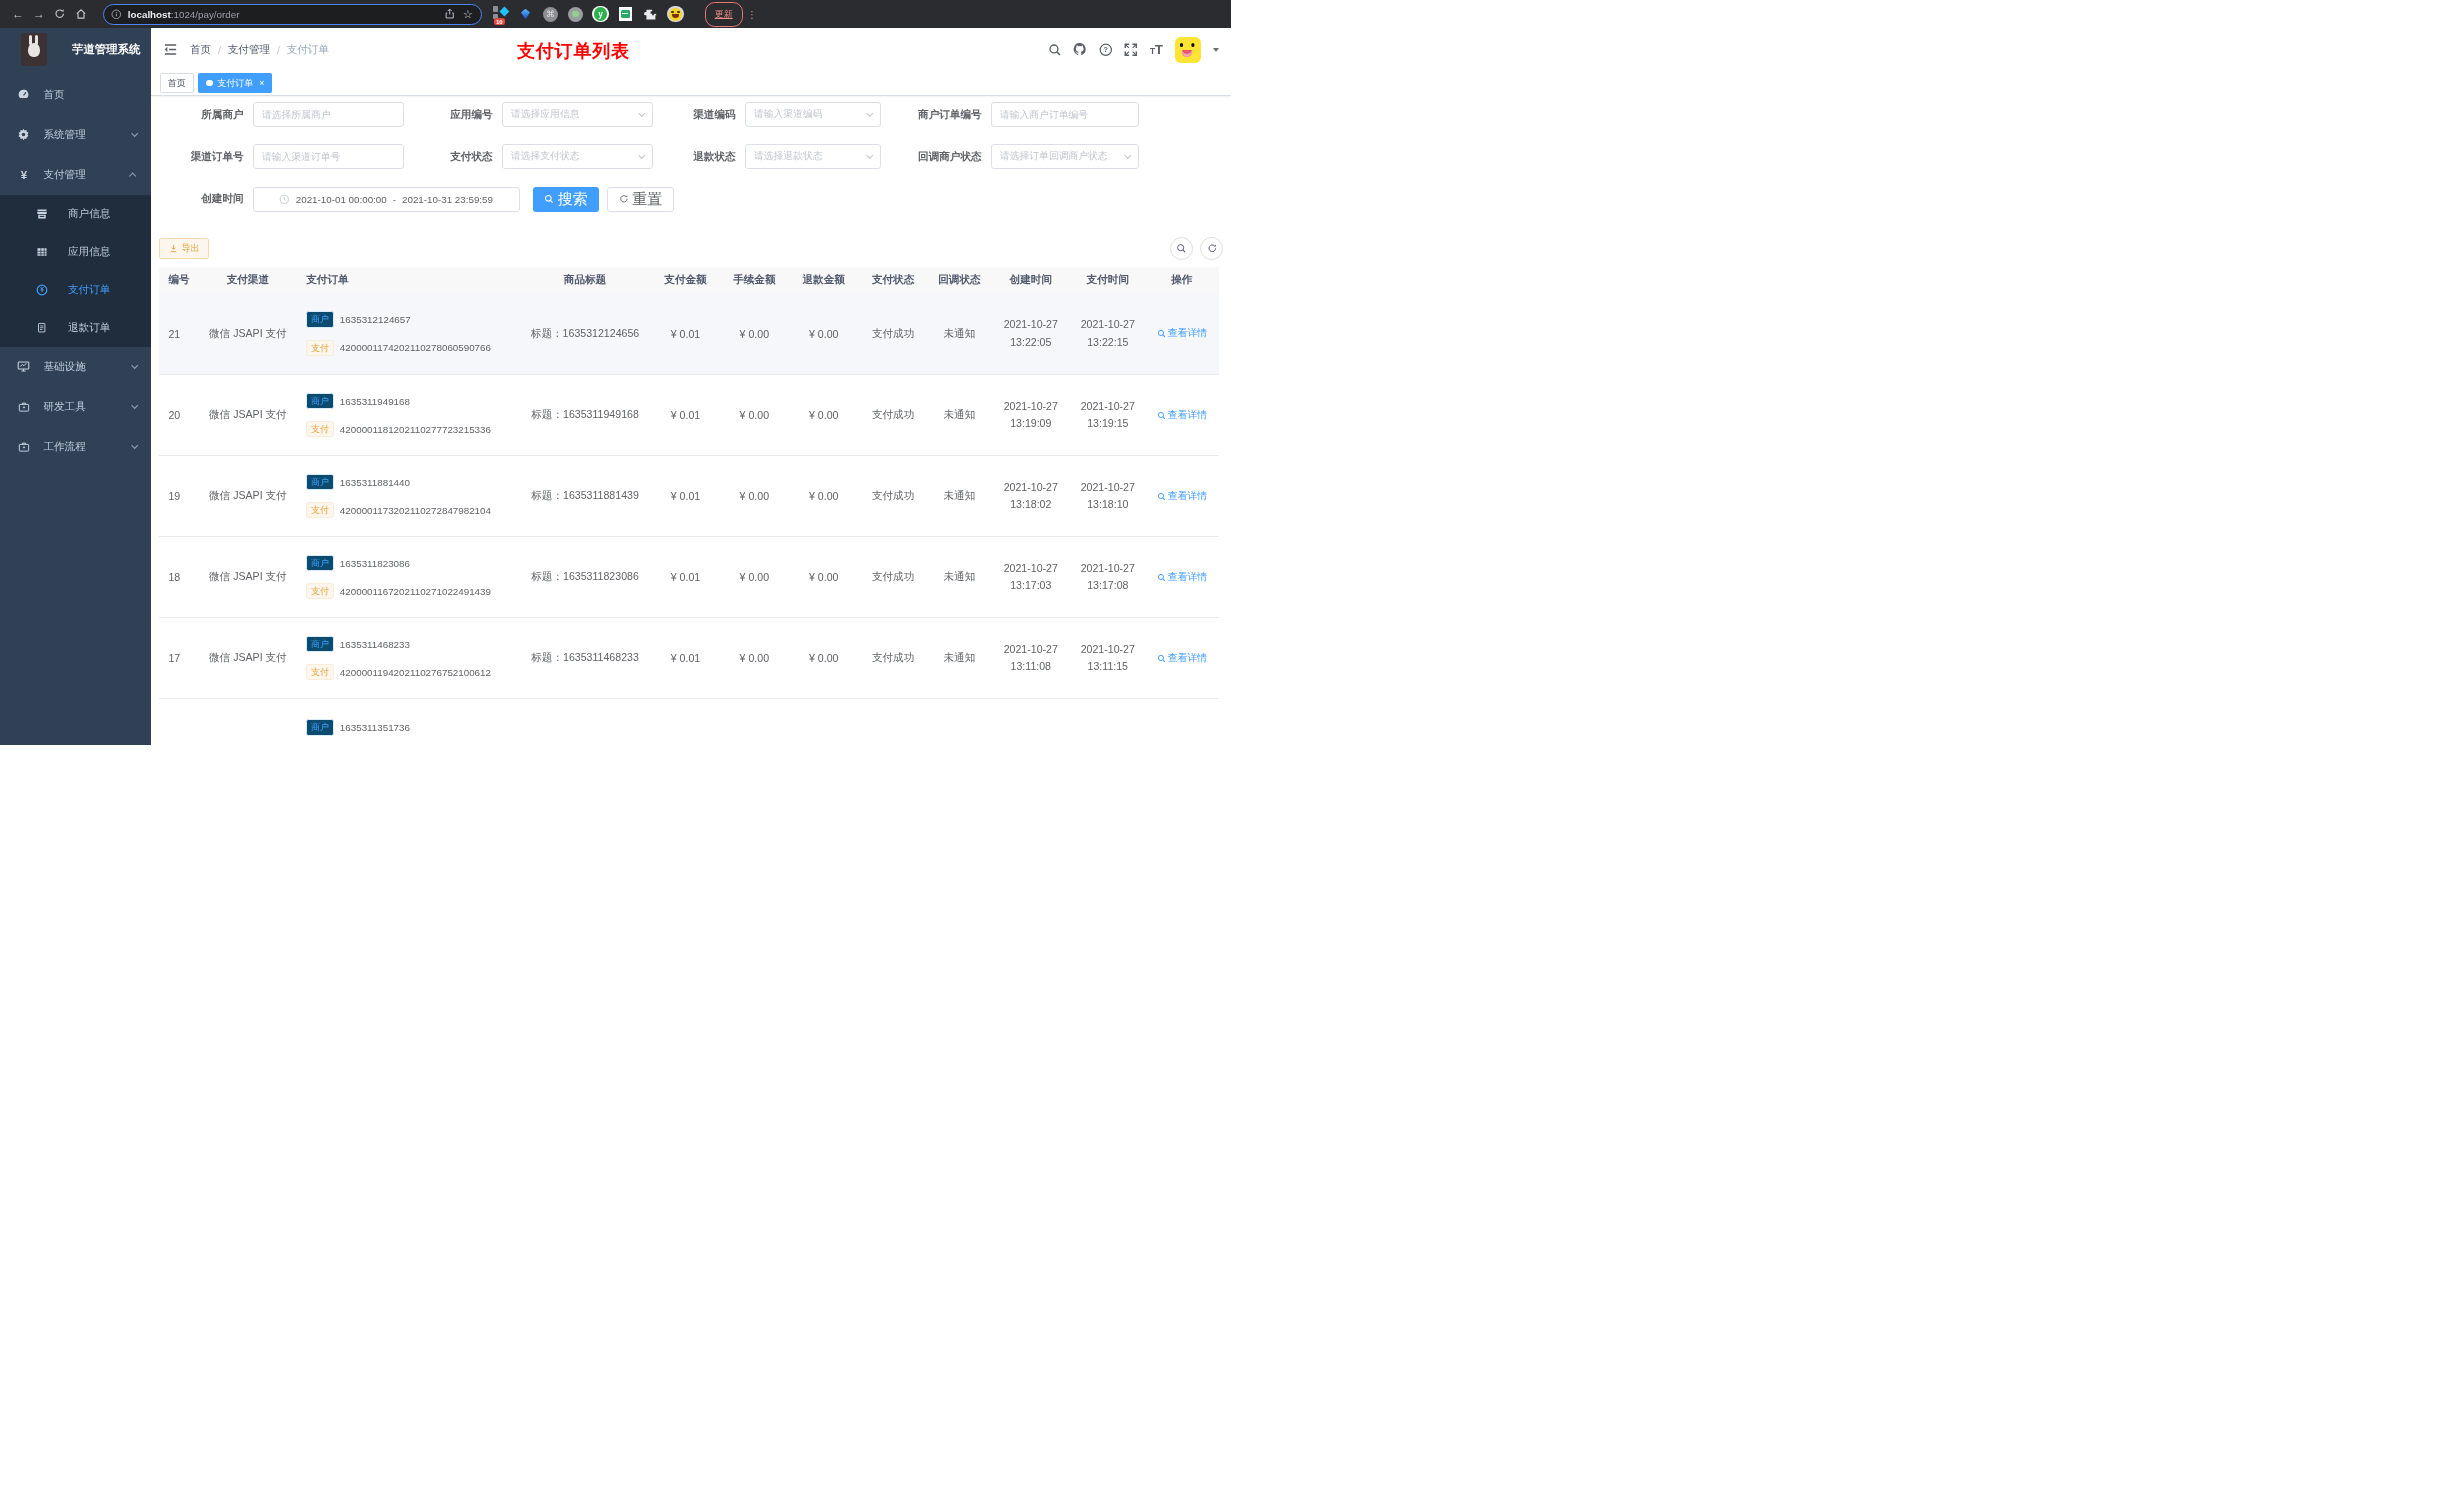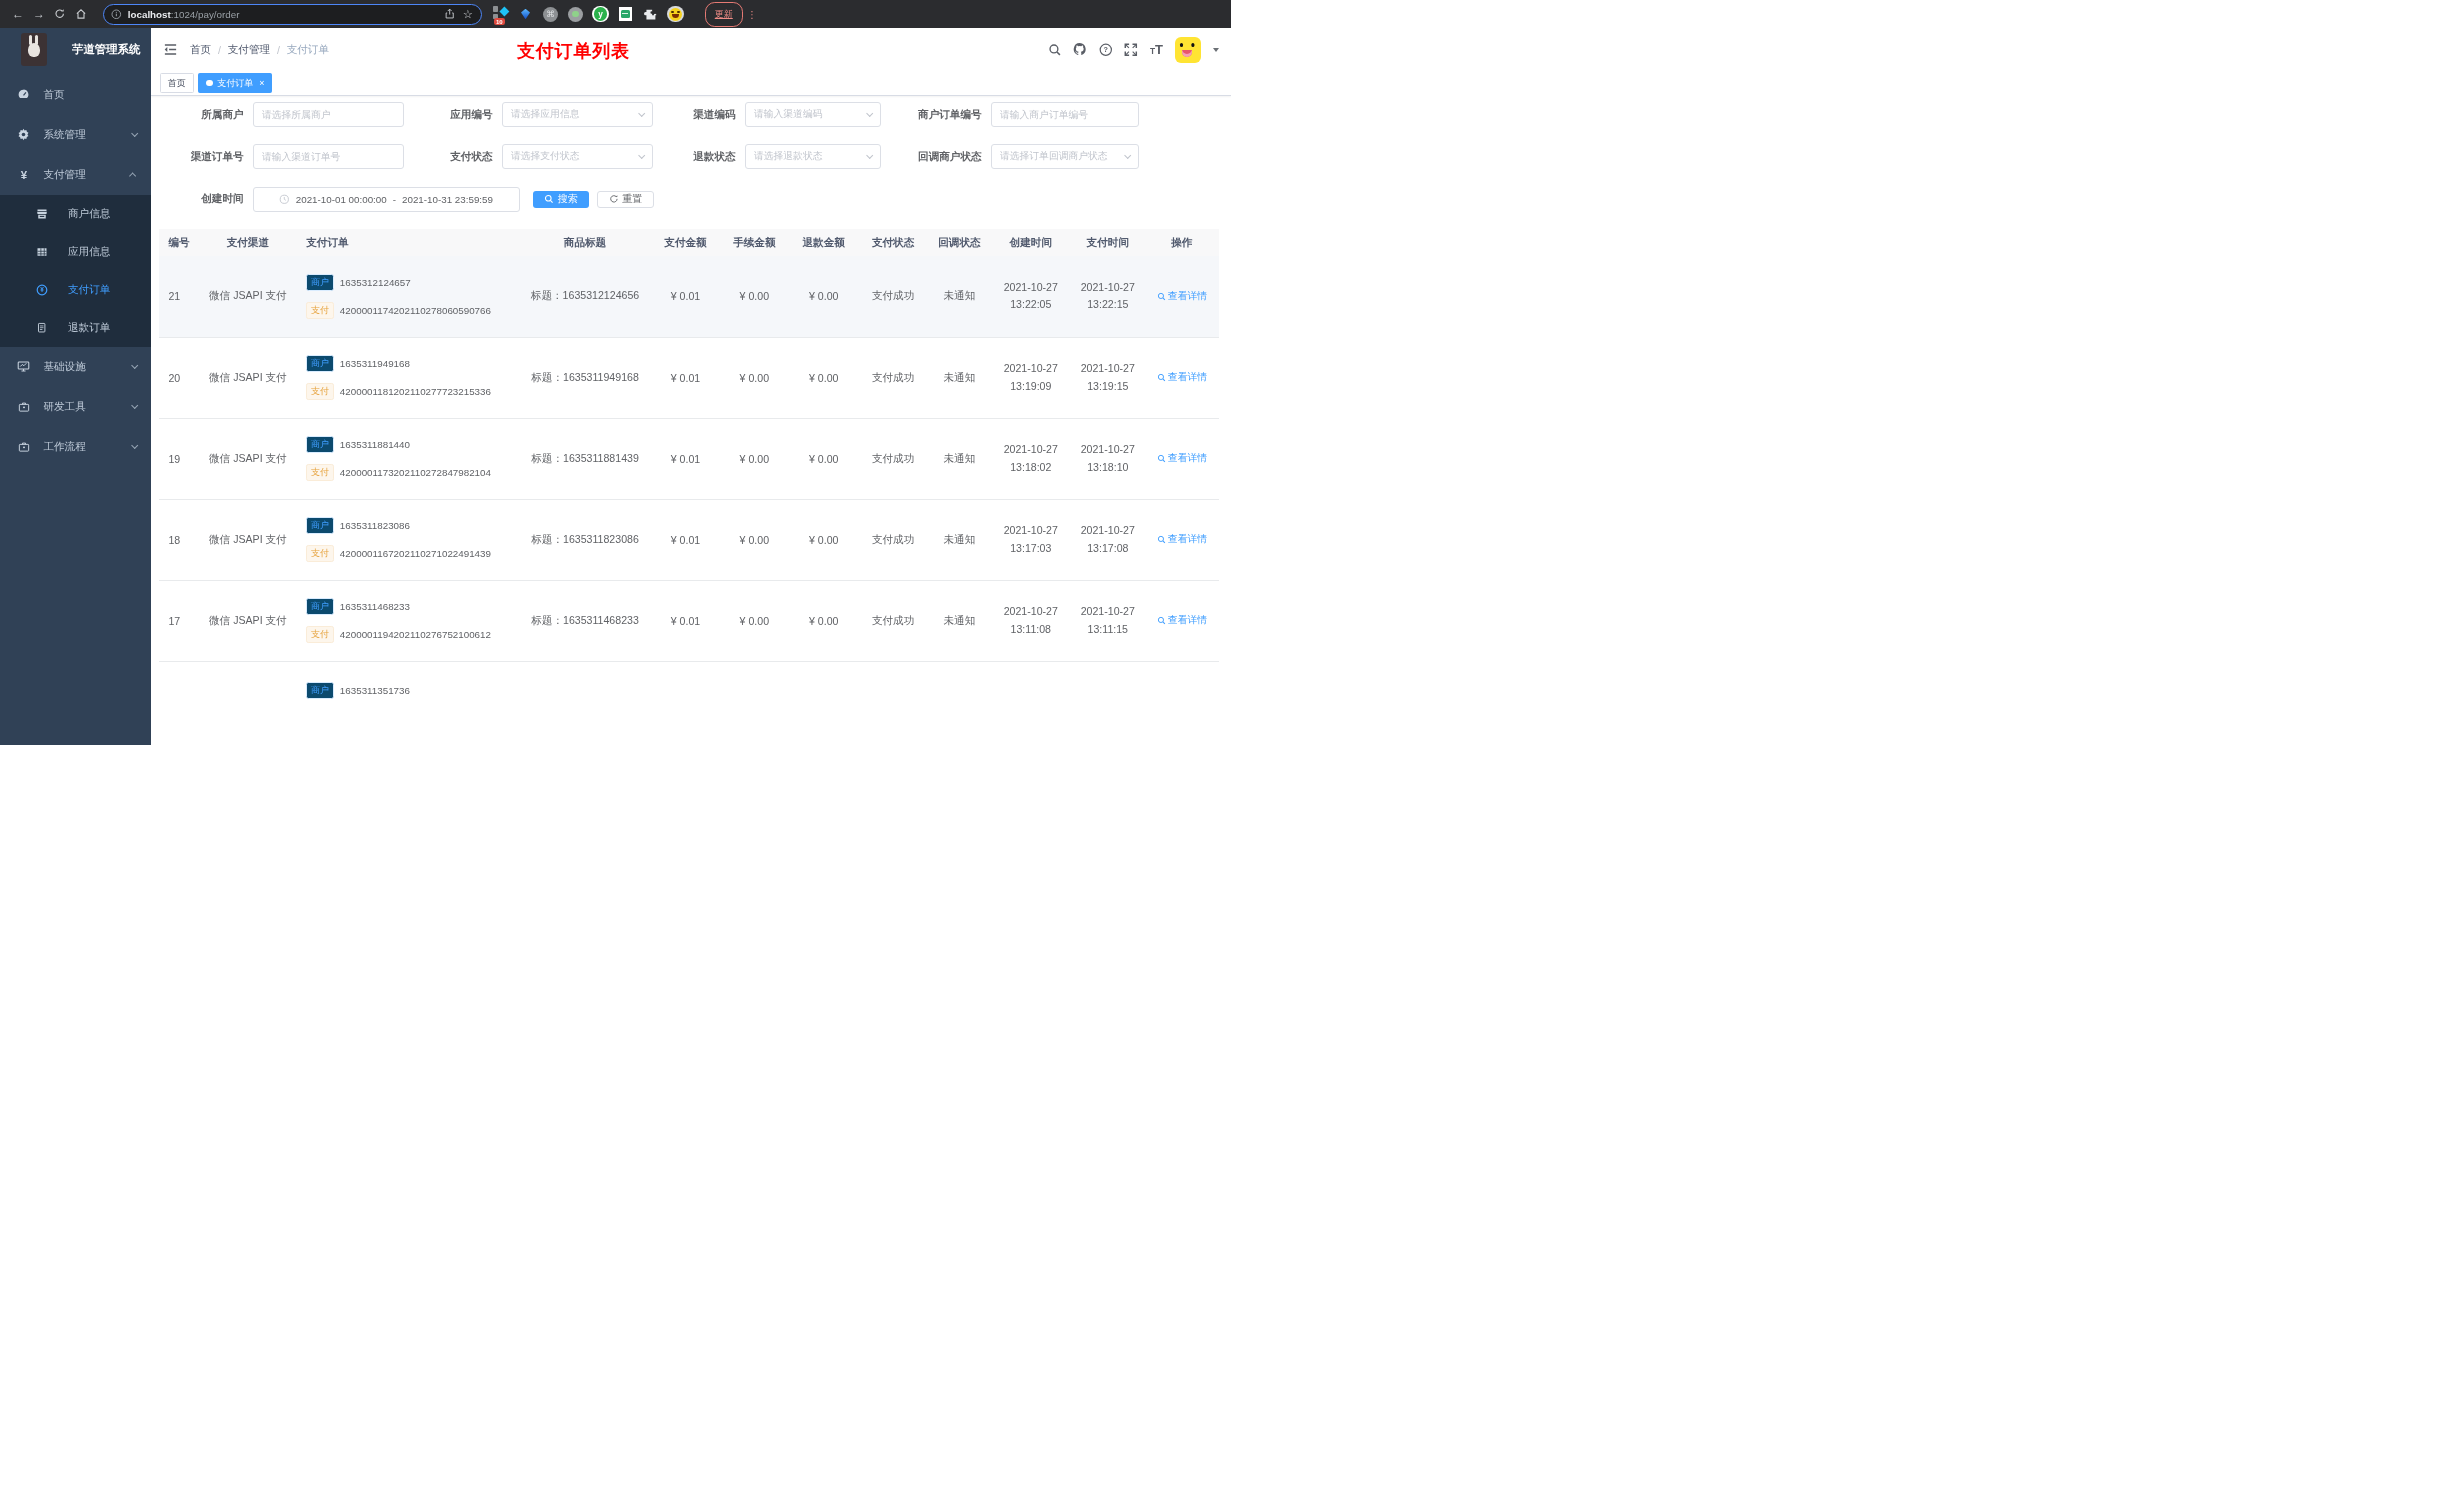--- a/index.html
+++ b/index.html
@@ -91,21 +91,21 @@
   .w1{width:94px;} .w2{width:98px;} .w3{width:92px;} .w4{width:110px;}
   .ctrl { height:25px; border:0.8px solid #dcdfe6; border-radius:3px; background:#fff; display:flex; align-items:center; padding:0 8.3px; font-size:9.8px; color:#606266; }
   .ctrl input { border:none; outline:none; width:100%; font-size:9.8px; color:#606266; font-family:inherit; background:transparent; }
   .ctrl input::placeholder { color:#c0c4cc; }
   .ph { color:#c0c4cc; flex:1; white-space:nowrap; overflow:hidden; }
   .c200{width:151px;} .c180{width:136px;} .c195{width:148px;} .c353{width:267px; flex-shrink:0;}
   .sel .chev { border-color:#c0c4cc; margin-left:4.5px; flex-shrink:0; }
   .dateinp { gap:6px; justify-content:center; }
   .dateinp .clock { color:#c0c4cc; flex-shrink:0; }
   .dateinp span { white-space:nowrap; }
-  .btn { height:17px; border-radius:3px; font-size:10px; display:inline-flex; align-items:center; gap:3.8px; padding:0 10.6px; cursor:pointer; border:0.8px solid transparent; }
+  .btn { height:25px; border-radius:3px; font-size:15px; display:inline-flex; align-items:center; gap:3.8px; padding:0 10.6px; cursor:pointer; border:0.8px solid transparent; }
   .btn-primary { background:#409eff; color:#fff; margin-left:13px; }
   .btn-plain { background:#fff; color:#606266; border-color:#dcdfe6; margin-left:7.6px; }
   .btn-warn { background:#fdf6ec; color:#e6a23c; border-color:#f5dab1; height:21px; font-size:9px; padding:0 9px; border-radius:2.3px; }
 
   .list-toolbar { display:flex; align-items:center; padding:7.6px 7.6px 0 7.6px; }
   .tool-circles { margin-left:auto; display:flex; gap:7.6px; }
   .circ-btn { width:23px; height:23px; border:0.8px solid #dcdee2; border-radius:50%; background:#fff; color:#515a6e; display:flex; align-items:center; justify-content:center; cursor:pointer; }
 
   
   .table-wrap { margin:6.8px 7.6px 0 7.6px; }
@@ -437,20 +437,43 @@
         <span class="btn btn-plain">
           <svg width="9.8" height="9.8" viewBox="0 0 16 16">
               <path d="M13.2 8a5.2 5.2 0 1 1-1.5-3.7" fill="none" stroke="currentColor" stroke-width="1.5"></path>
               <path d="M13.6 2v3h-3z" fill="currentColor"></path>
             </svg>
           <span>重置</span>
         </span>
       </div>
     </div>
 
+    <div class="list-toolbar">
+      <span class="btn btn-warn">
+        <svg width="9" height="9" viewBox="0 0 16 16">
+            <path d="M8 1.5v8M4.8 6.5L8 9.7l3.2-3.2" fill="none" stroke="currentColor" stroke-width="1.6"></path>
+            <line x1="3" y1="13.5" x2="13" y2="13.5" stroke="currentColor" stroke-width="1.6"></line>
+          </svg>
+        <span>导出</span>
+      </span>
+      <span class="tool-circles">
+        <span class="circ-btn">
+          <svg width="10.6" height="10.6" viewBox="0 0 16 16">
+              <circle cx="7" cy="7" r="4.6" fill="none" stroke="currentColor" stroke-width="1.5"></circle>
+              <line x1="10.5" y1="10.5" x2="13.6" y2="13.6" stroke="currentColor" stroke-width="1.6"></line>
+            </svg>
+        </span>
+        <span class="circ-btn">
+          <svg width="10.6" height="10.6" viewBox="0 0 16 16">
+              <path d="M13 8a5 5 0 1 1-1.4-3.5" fill="none" stroke="currentColor" stroke-width="1.5"></path>
+              <path d="M13.5 2.2v3h-3z" fill="currentColor"></path>
+            </svg>
+        </span>
+      </span>
+    </div>
 
     <div class="table-wrap">
       <table>
         <colgroup>
           <col class="c-id">
             <col class="c-ch">
             <col class="c-ord">
             <col class="c-tit">
             <col class="c-amt">
             <col class="c-fee">

